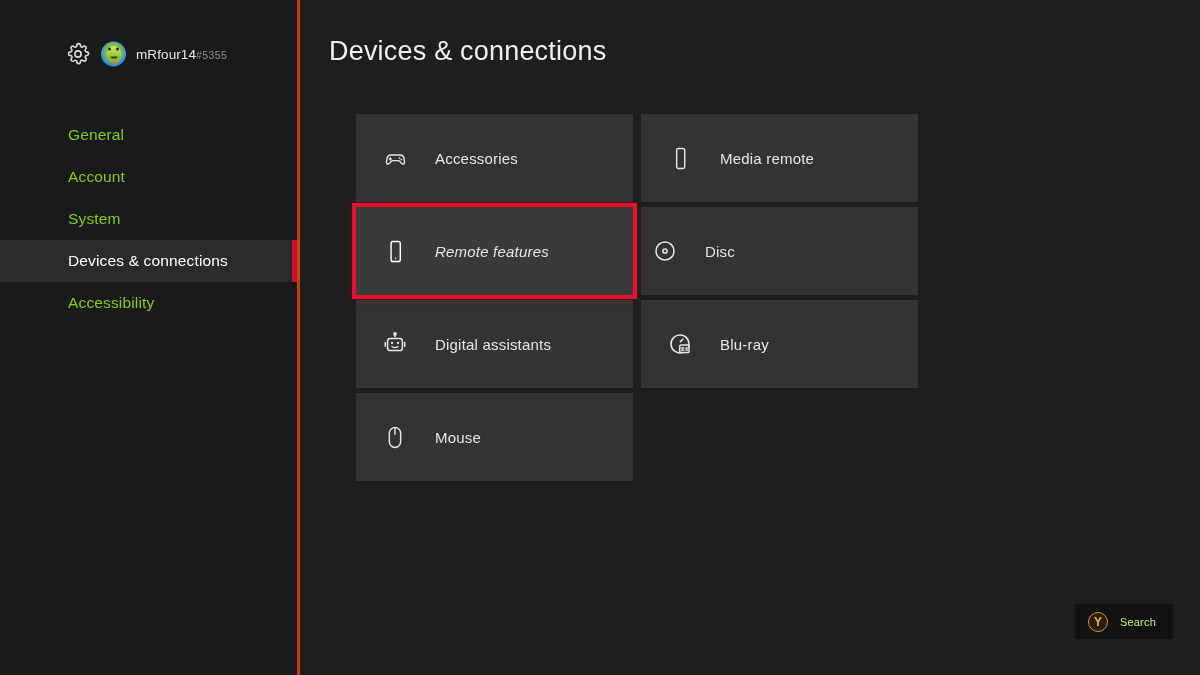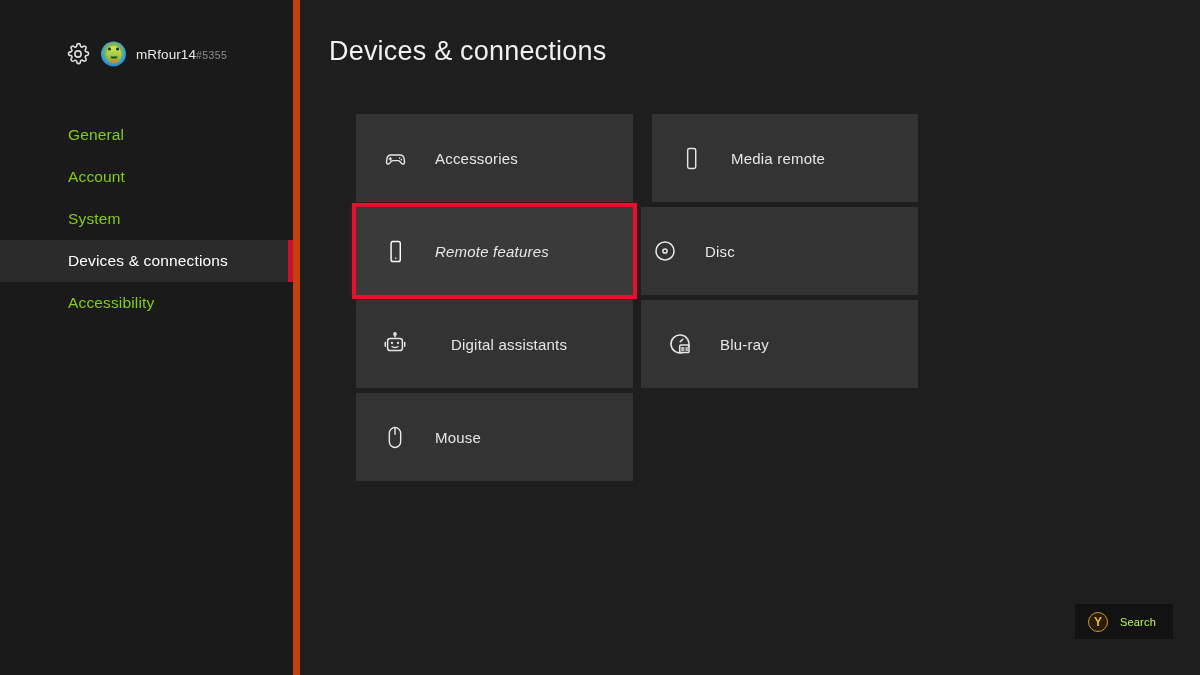--- a/index.html
+++ b/index.html
@@ -8,21 +8,21 @@
     background:#1e1e1e;
     font-family:"Liberation Sans", sans-serif;
     overflow:hidden;
   }
   #app { position:relative; width:1200px; height:675px; display:flex; background:#1e1e1e; }
 
   
   #sidebar {
     width:300px; height:675px;
     background:#1a1a1a;
-    border-right:7px solid #c2410c;
+    border-right:3px solid #c2410c;
     position:relative;
     flex:0 0 300px;
   }
   .profile-row {
     display:flex; align-items:center;
     height:40px; margin-top:34px; padding-left:66px;
     position:relative;
   }
   .gear-icon {
     position:absolute; left:66px; top:50%; transform:translateY(-50%);
@@ -102,24 +102,24 @@
     white-space:nowrap;
   }
   .tile.focused {
     outline:4px solid #e8112d;
     outline-offset:0px;
     box-shadow:0 0 7px 2px rgba(232,17,45,.55);
     z-index:3;
     background:#3a3a3a;
   }
   .tile.r1c1 { grid-column:1; grid-row:1; }
-  .tile.r1c2 { grid-column:2; grid-row:1;margin-left:11px; }
+  .tile.r1c2 { grid-column:2; grid-row:1; }
   .tile.r2c1 { grid-column:1; grid-row:2;font-style:italic; }
   .tile.r2c2 { grid-column:2; grid-row:2;padding-left:12px; }
-  .tile.r3c1 { grid-column:1; grid-row:3;gap:16px; }
+  .tile.r3c1 { grid-column:1; grid-row:3; }
   .tile.r3c2 { grid-column:2; grid-row:3; }
   .tile.r4c1 { grid-column:1; grid-row:4; }
 
   
   #search-btn {
     position:absolute; right:27px; bottom:36px;
     height:35px; padding:0 17px 0 13px;
     background:#121212;
     display:flex; align-items:center; gap:12px;
     cursor:pointer;

